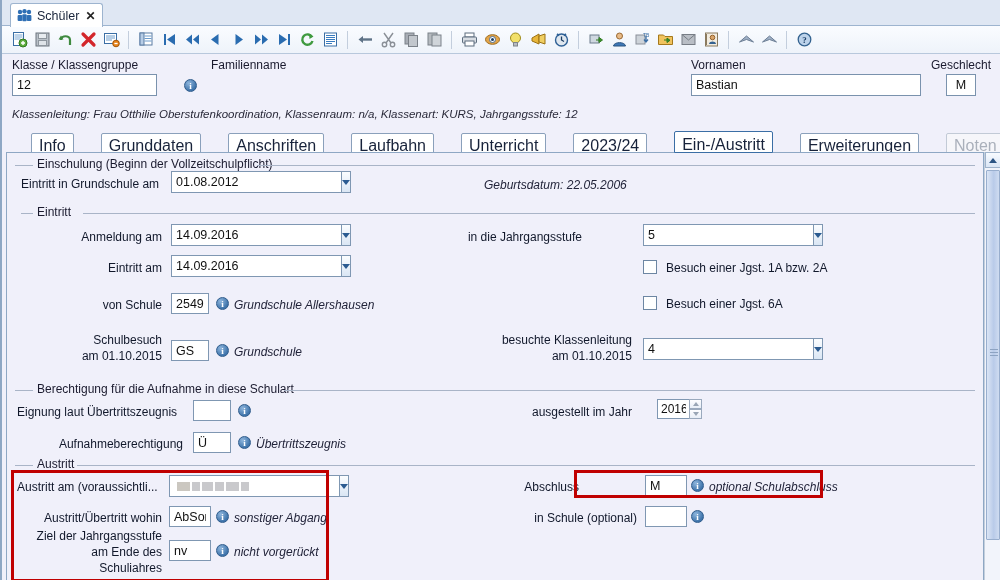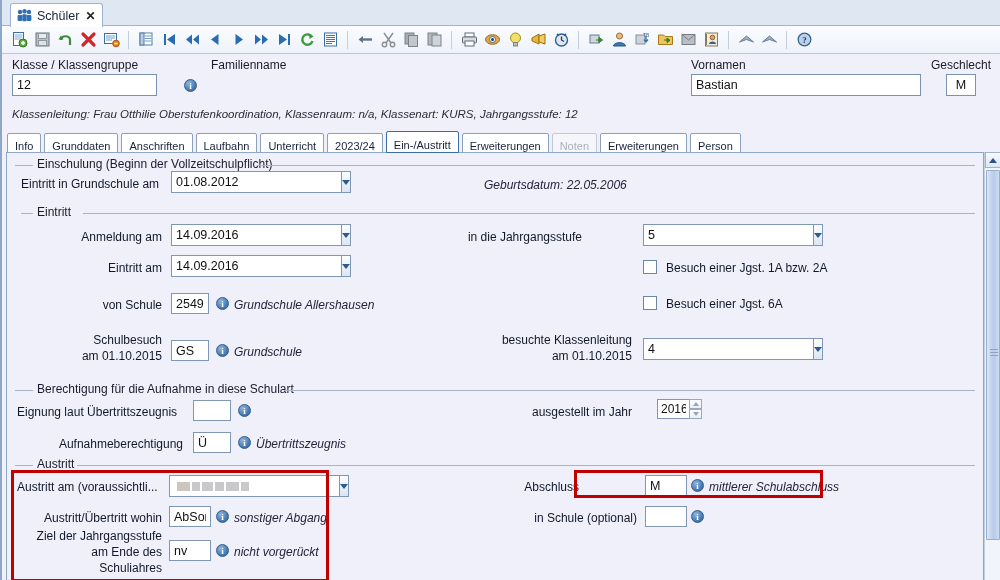--- a/index.html
+++ b/index.html
@@ -105,25 +105,26 @@
     display:flex; align-items:flex-end;
     padding-left: 5px;
     gap: 3px;
   }
   .itab {
     height: 20px;
     padding: 3px 7px;
     background: #ffffff;
     border: 1px solid #8aa0bb;
     border-radius: 2px 2px 0 0;
-    font-size: 11px;
+    font-size: 16px;
     line-height: 18px;
     color: #17223a;
     cursor: pointer;
     white-space: nowrap;
+    margin-left: 24px;
   }
   .itab.active {
     border-color: #3b6ea5;
     border-width: 1px;
     box-shadow: inset 0 -2px 0 #ffffff;
     font-weight: normal;
     height: 22px; line-height: 20px;
     position: relative; z-index: 2;
   }
   .itab.disabled { color:#aab0bb; background:#f6f6fa; border-color:#c2cad6; cursor:default; }
@@ -613,21 +614,21 @@
     <div class="lbl r" style="left:0px; top:376px; width:155px;">Ziel der Jahrgangsstufe</div>
     <div class="lbl r" style="left:0px; top:392px; width:155px;">am Ende des</div>
     <div class="lbl r" style="left:0px; top:408px; width:155px;">Schuliahres</div>
     <input class="fld" style="left: 162px; top: 387px; width: 42px;" value="nv">
     <span class="infoicon" style="position:absolute; left:209px; top:391px;">i</span>
     <div class="note" style="left:227px; top:392px;">nicht vorgerückt</div>
 
     <div class="lbl r" style="left:500px; top:327px; width:72px;">Abschluss</div>
     <input class="fld" style="left: 638px; top: 322px; width: 42px;" value="M">
     <span class="infoicon" style="position:absolute; left:684px; top:326px;">i</span>
-    <div class="note" style="left:702px; top:327px;">mittlerer Schulabschluss</div>
+    <div class="note" style="left:702px; top:327px;">optional Schulabschluss</div>
 
     <div class="lbl r" style="left:450px; top:358px; width:180px;">in Schule (optional)</div>
     <input class="fld" style="left: 638px; top: 353px; width: 42px;" value="">
     <span class="infoicon" style="position:absolute; left:684px; top:357px;">i</span>
 
     <div class="redbox" style="left:4px; top:317px; width:318px; height:112px;"></div>
     <div class="redbox" style="left:567px; top:317px; width:249px; height:28px;"></div>
   </div>
 
   <div class="vsb">

